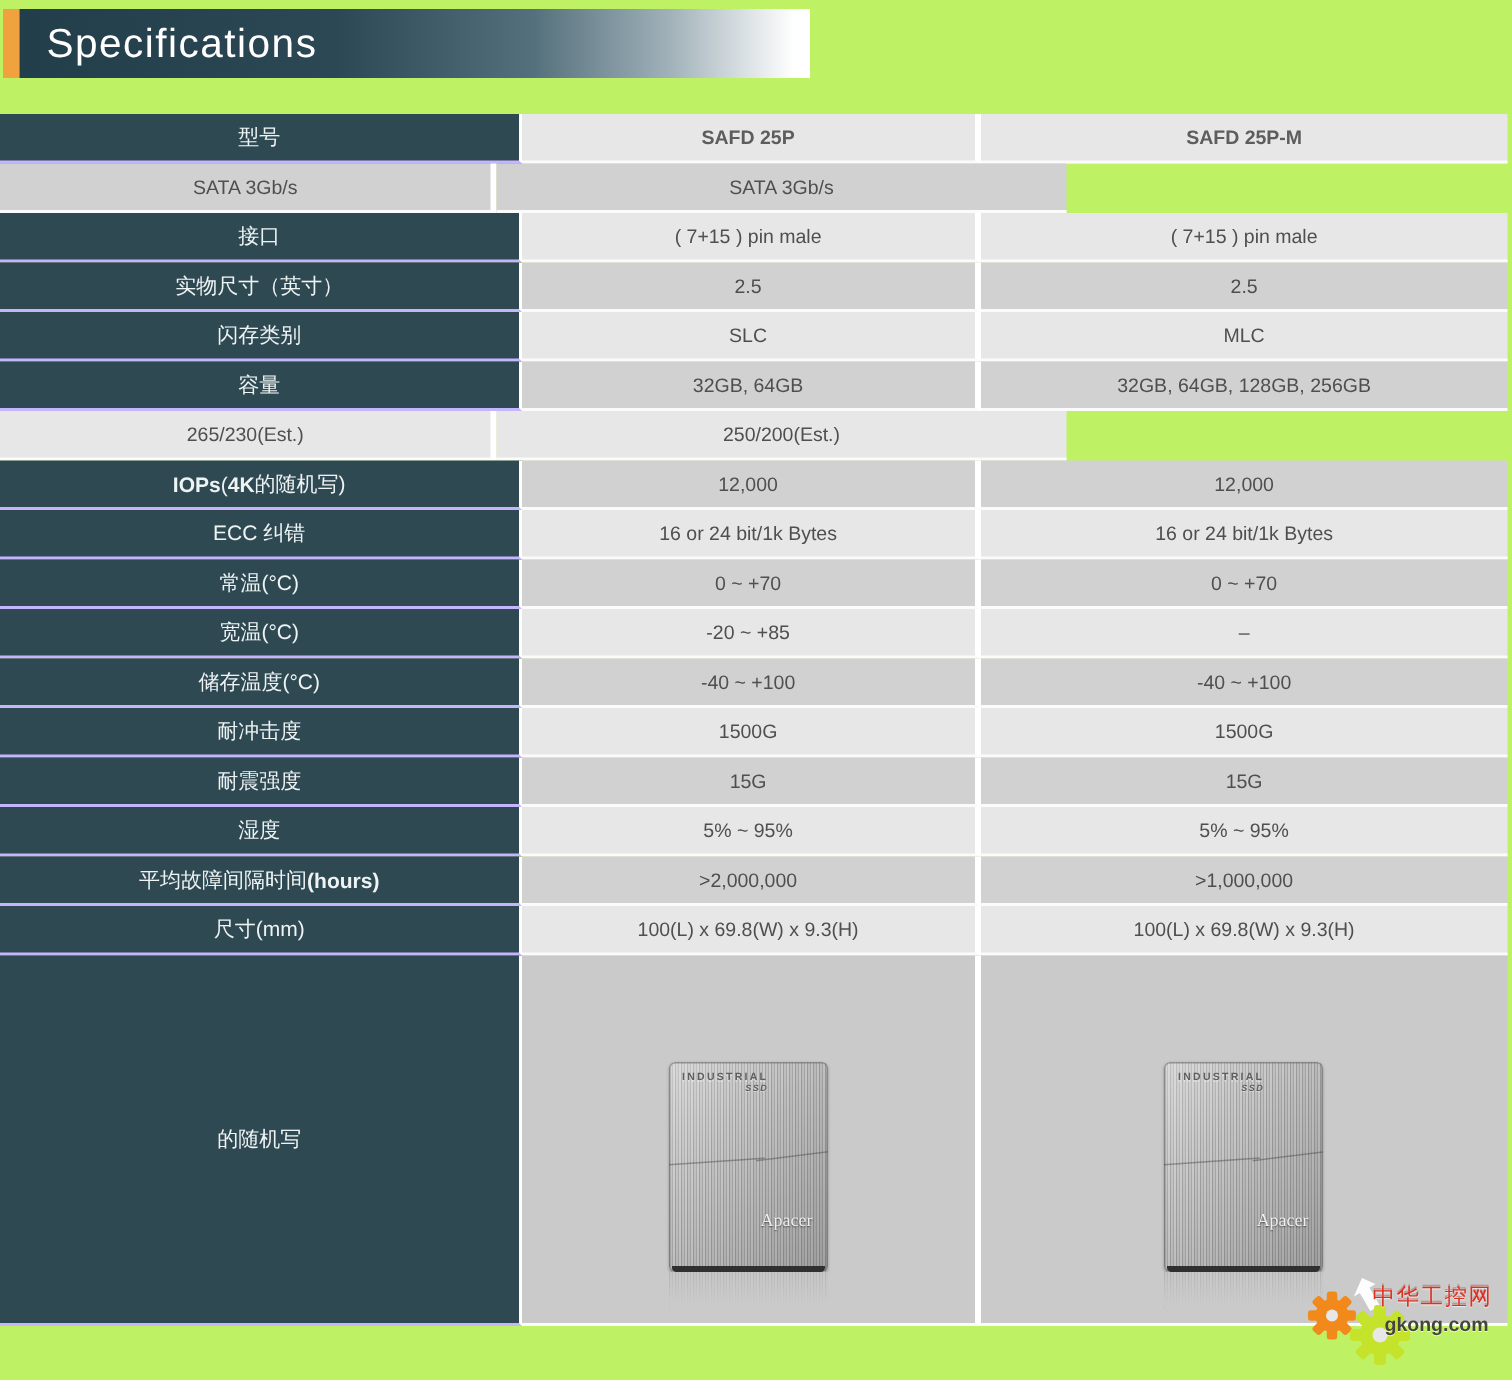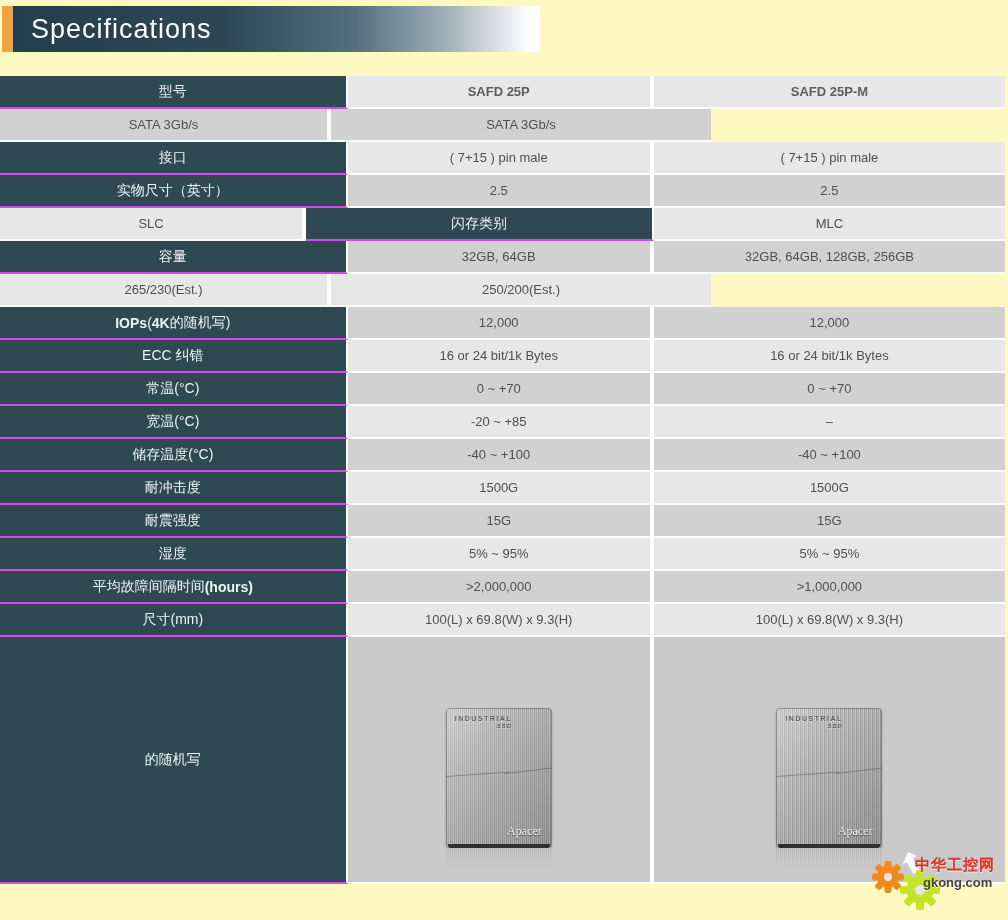--- a/index.html
+++ b/index.html
@@ -1,32 +1,32 @@
 <!DOCTYPE html>
 <html><head>
 <meta charset="utf-8">
 <style>
   * { margin:0; padding:0; box-sizing:border-box; }
   html,body { background:#ffffff; }
   body { font-family:"Liberation Sans","DejaVu Sans",sans-serif; }
-  .page { position:relative; width:1008px; height:920px; background:#fef9c3; overflow:hidden; }
+  .page { position:relative; width:1008px; height:920px; background:#bef264; overflow:hidden; }
 
   
   .title-bar { display:flex; margin-top:6px; height:46px; }
   .accent { width:11px; height:46px; background:#f0a23f; margin-left:2px; }
   .banner { width:527px; height:46px; display:flex; align-items:center;
             background:linear-gradient(to right,#223e4a 0%,#2c4854 40%,#55707d 65%,#9fb0b8 82%,#ffffff 98%); }
   .banner h1 { color:#ffffff; font-size:27px; font-weight:400; letter-spacing:1px; padding-left:18px; }
 
   
   .spec-table { position:absolute; top:76px; left:0; width:1005px; }
   .row { display:flex; width:1005px; }
   .cell { height:33px; border-bottom:2px solid #fbfbfb; display:flex; align-items:center; justify-content:center; }
   .label-cell { width:376px; background:#2f4953; color:#eef3f4; font-size:14px;
-                border-right:2px solid #ffffff; border-bottom:2px solid #d946ef; }
+                border-right:2px solid #ffffff; border-bottom:2px solid #c4b5fd; }
   .label-cell .b { font-weight:700; }
   .value-cell { font-size:13px; color:#4f4f4f; }
   .v1 { width:331px; border-right:4px solid #ffffff; }
   .v2 { width:380px; }
   .row.light .value-cell { background:#e7e7e7; }
   .row.dark  .value-cell { background:#d1d1d1; }
   .row.bold-values .value-cell { font-weight:700; color:#5d5d5d; }
 
   
   .product-row .cell { height:247px; }
@@ -38,35 +38,35 @@
            linear-gradient(128deg, rgba(255,255,255,.38) 0%, rgba(255,255,255,.05) 35%, rgba(0,0,0,.18) 100%),
            repeating-linear-gradient(90deg,#9a9a9a 0 1px,#bdbdbd 1px 2px,#a4a4a4 2px 3px,#c6c6c6 3px 4px);
          box-shadow: inset 0 0 0 1px rgba(110,110,110,.65), 0 1px 2px rgba(0,0,0,.3); }
   .ssd::before { content:""; position:absolute; left:-6px; right:40%; top:47%; height:1px;
                  background:rgba(70,70,70,.45); transform:rotate(-4deg); }
   .ssd::after  { content:""; position:absolute; left:55%; right:-6px; top:44%; height:1px;
                  background:rgba(70,70,70,.45); transform:rotate(-7deg); }
   .ssd-badge { position:absolute; top:7px; left:9px; color:#5f5f5f; font-size:7px; font-weight:700;
                letter-spacing:1.5px; line-height:1.2; text-shadow:0 1px 0 rgba(255,255,255,.35); }
   .ssd-badge .sub { display:block; text-align:right; font-style:italic; font-size:6px; letter-spacing:1px; }
-  .ssd-brand { position:absolute; bottom:9px; right:10px; font-family:"Liberation Serif","DejaVu Serif",serif;
+  .ssd-brand { position:absolute; bottom:27px; right:10px; font-family:"Liberation Serif","DejaVu Serif",serif;
                font-size:12px; color:#efefef; text-shadow:0 1px 1px rgba(0,0,0,.55); }
   .ssd-edge { position:absolute; bottom:0; left:2px; right:2px; height:4px; background:#303030;
               border-radius:0 0 3px 3px; }
   .ssd-reflection { position:relative; width:106px; height:26px; overflow:hidden; transform:scaleY(-1);
                     border-radius:4px 4px 0 0;
                     background:repeating-linear-gradient(90deg,#9a9a9a 0 1px,#bdbdbd 1px 2px,#a4a4a4 2px 3px,#c6c6c6 3px 4px); }
   .ssd-reflection::after { content:""; position:absolute; inset:0;
                     background:linear-gradient(to top, rgba(202,202,202,.55) 0%, #cacaca 85%); }
 
   
   .watermark { position:absolute; right:0; bottom:0; width:146px; height:78px; }
   .wm-gears { position:absolute; left:0; bottom:0; }
   .wm-text { position:absolute; right:13px; top:15px; text-align:left; line-height:1.1; }
-  .wm-name { display:block; color:#dd3021; font-size:15px; font-weight:700; letter-spacing:1px;
+  .wm-name { display:block; color:#dd3021; font-size:15px; font-weight:400; letter-spacing:1px;
              text-shadow:0 1px 1px rgba(255,255,255,.8), 0 -1px 0 rgba(120,0,0,.25); }
   .wm-domain { display:block; color:#46453b; font-size:13px; font-weight:700; margin-top:2px; margin-left:8px;
                text-shadow:0 1px 0 rgba(255,255,255,.7); }
 </style>
 </head>
 <body>
 
 <div class="page">
 
   <header class="title-bar">
@@ -101,24 +101,24 @@
 
       <div class="row dark">
         <div class="cell label-cell">
           <span>实物尺寸（英寸）</span>
         </div>
         <div class="cell value-cell v1">2.5</div>
         <div class="cell value-cell v2">2.5</div>
       </div>
 
       <div class="row light">
+        <div class="cell label-cell">
+          <span>闪存类别</span>
+        </div>
         <div class="cell value-cell v1">SLC</div>
-        <div class="cell label-cell">
-          <span>闪存类别</span>
-        </div>
         <div class="cell value-cell v2">MLC</div>
       </div>
 
       <div class="row dark">
         <div class="cell label-cell">
           <span>容量</span>
         </div>
         <div class="cell value-cell v1">32GB, 64GB</div>
         <div class="cell value-cell v2">32GB, 64GB, 128GB, 256GB</div>
       </div>

